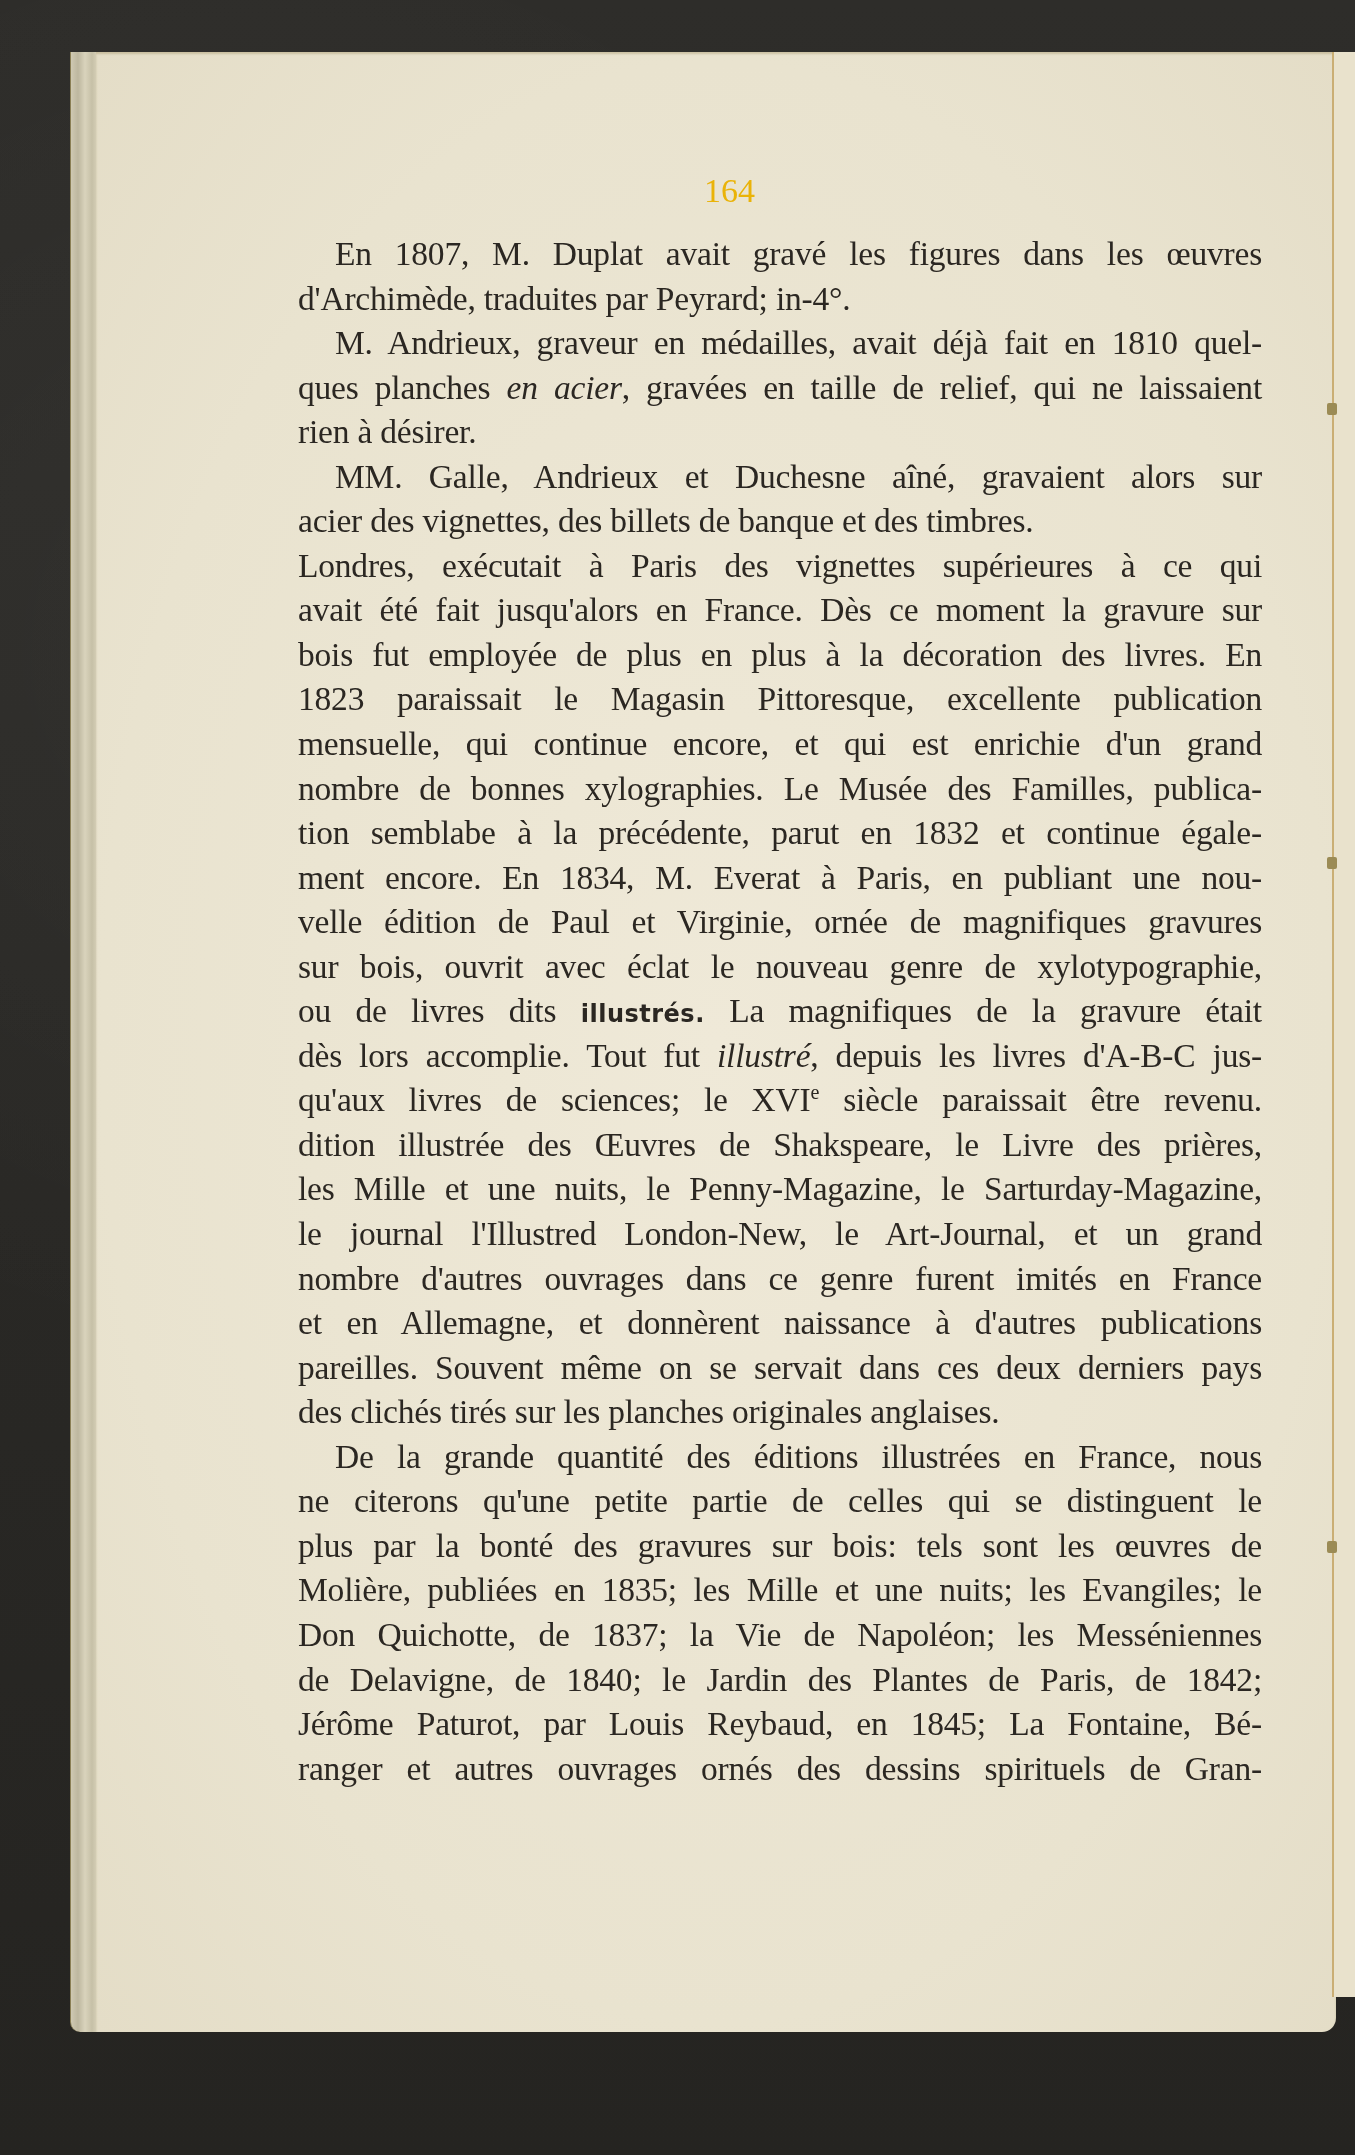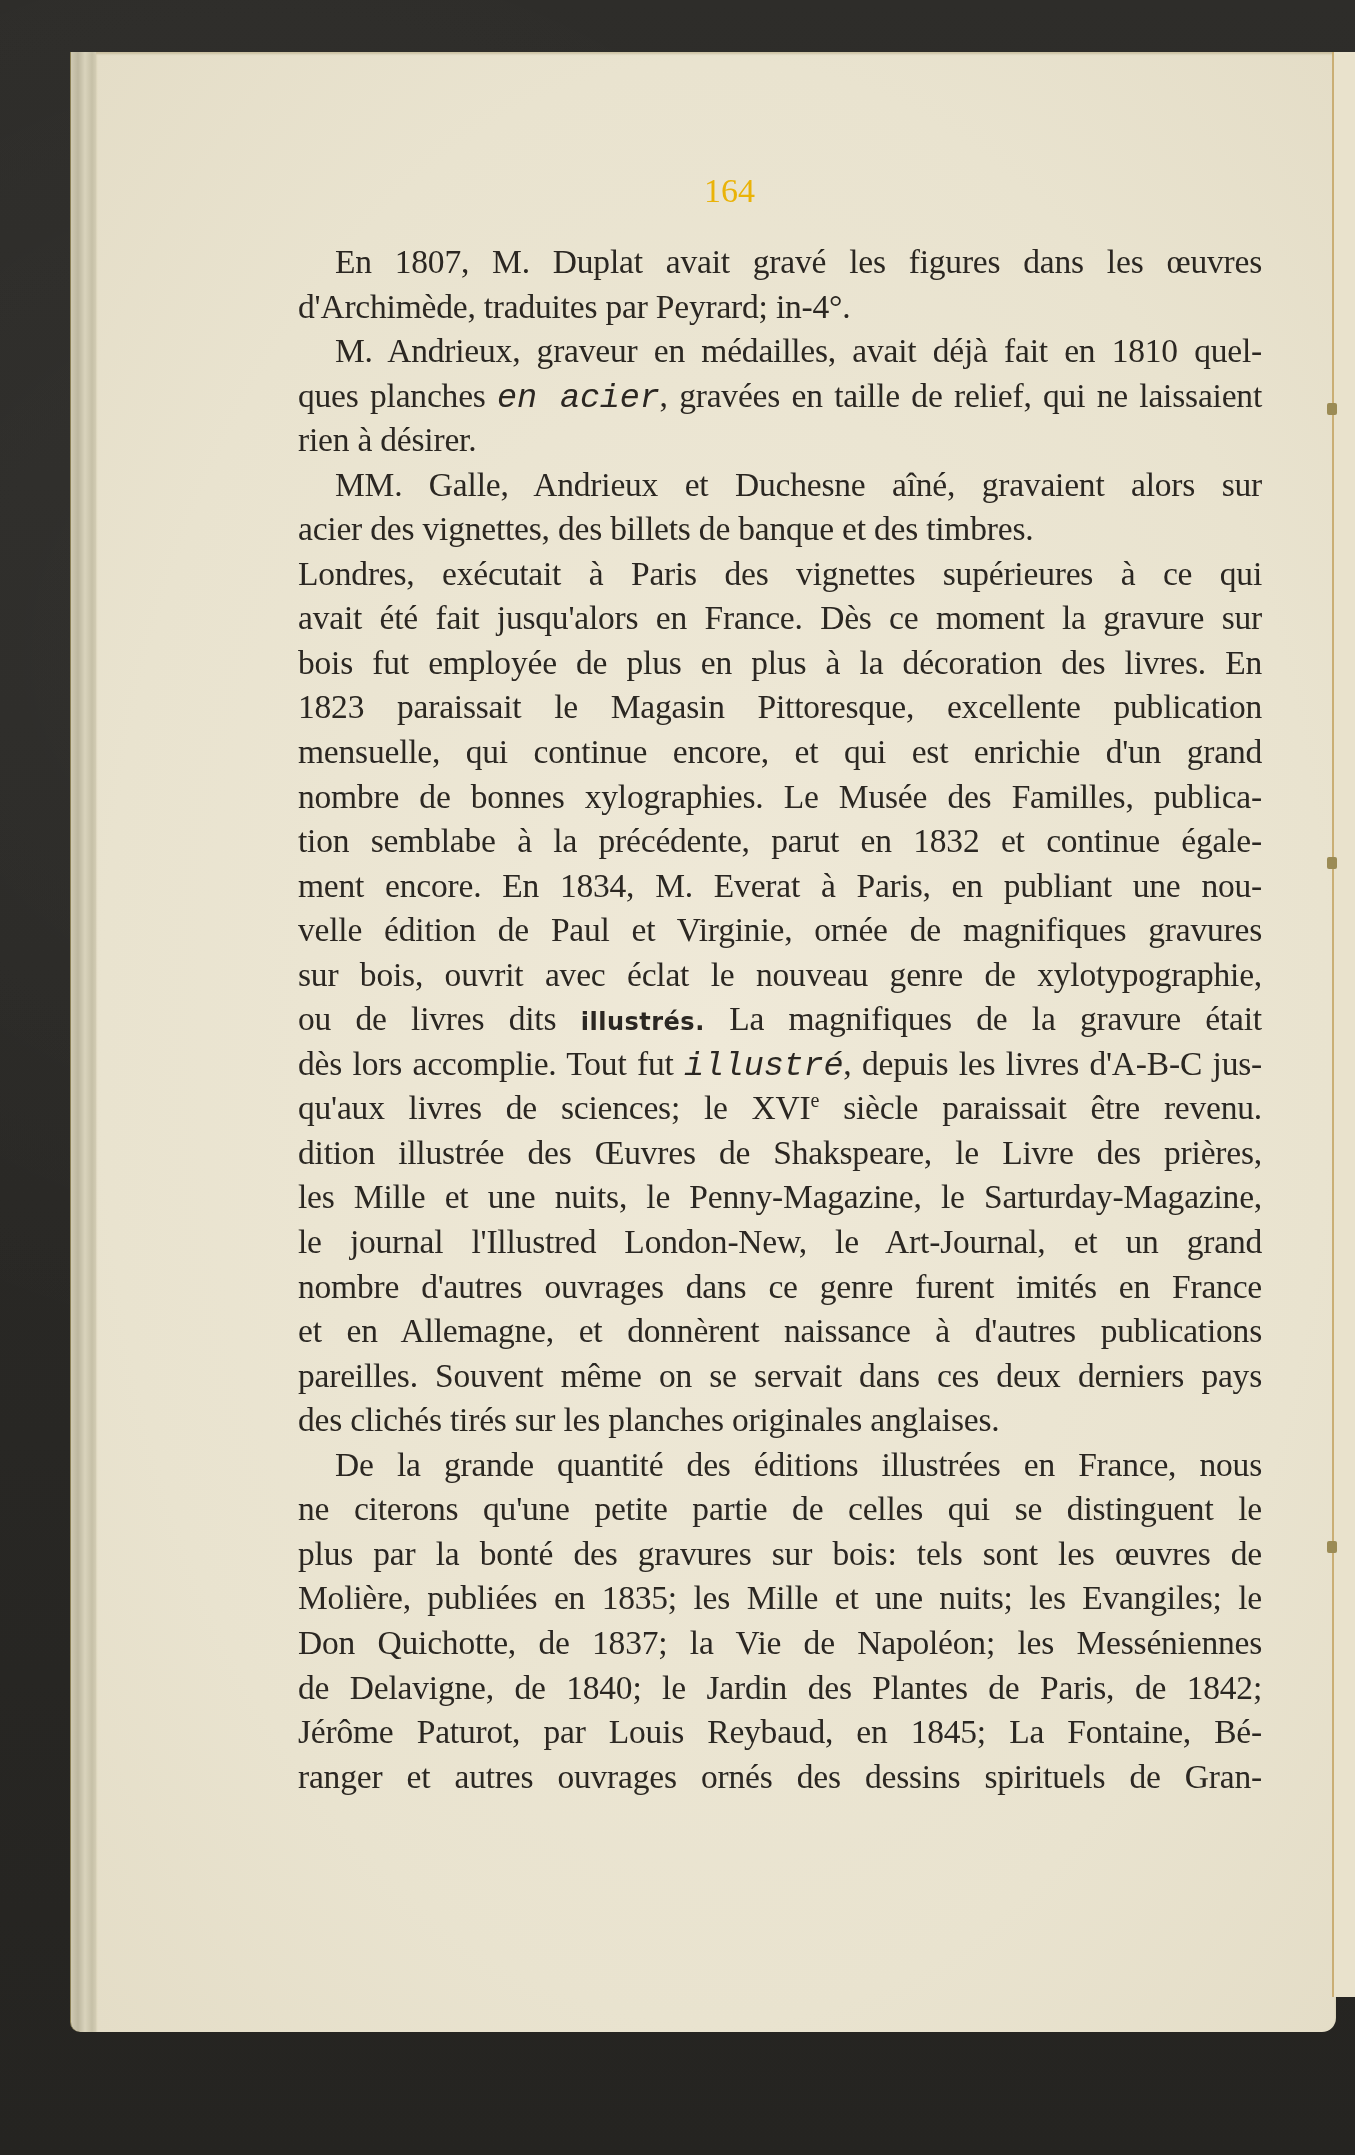--- a/index.html
+++ b/index.html
@@ -75,21 +75,21 @@
       top: 172px;
       text-align: center;
       font-size: 34px;
       color: #eab308;
       padding-left: 88px;
       box-sizing: border-box;
     }
     .text-block {
       position: absolute;
       left: 298px;
-      top: 240px;
+      top: 232px;
       width: 964px;
       color: #2b2722;
       font-size: 33.5px;
       line-height: 44.55px;
       letter-spacing: -0.2px;
     }
     .line {
       display: block;
       white-space: nowrap;
       text-align: justify;
@@ -97,21 +97,21 @@
       height: 44.55px;
     }
     .line.last {
       text-align-last: left;
       font-family: Liberation Serif, serif;
     }
     .line.indent {
       padding-left: 37px;
     }
     .bold { font-weight: bold; font-family: "DejaVu Sans", sans-serif; font-size: 24px; letter-spacing: 0.5px; }
-    .ital { font-style: italic; font-family: Liberation Mono, monospace; }
+    .ital { font-style: italic; }
     .sup { font-size: 0.6em; vertical-align: super; line-height: 0; }
   </style>
 </head>
 <body>
 
 <div class="scan-bg"></div>
 <div class="page-stack"></div>
 <div class="page"></div>
 <div class="next-page-edge"></div>
 <div class="fold-line"></div>

